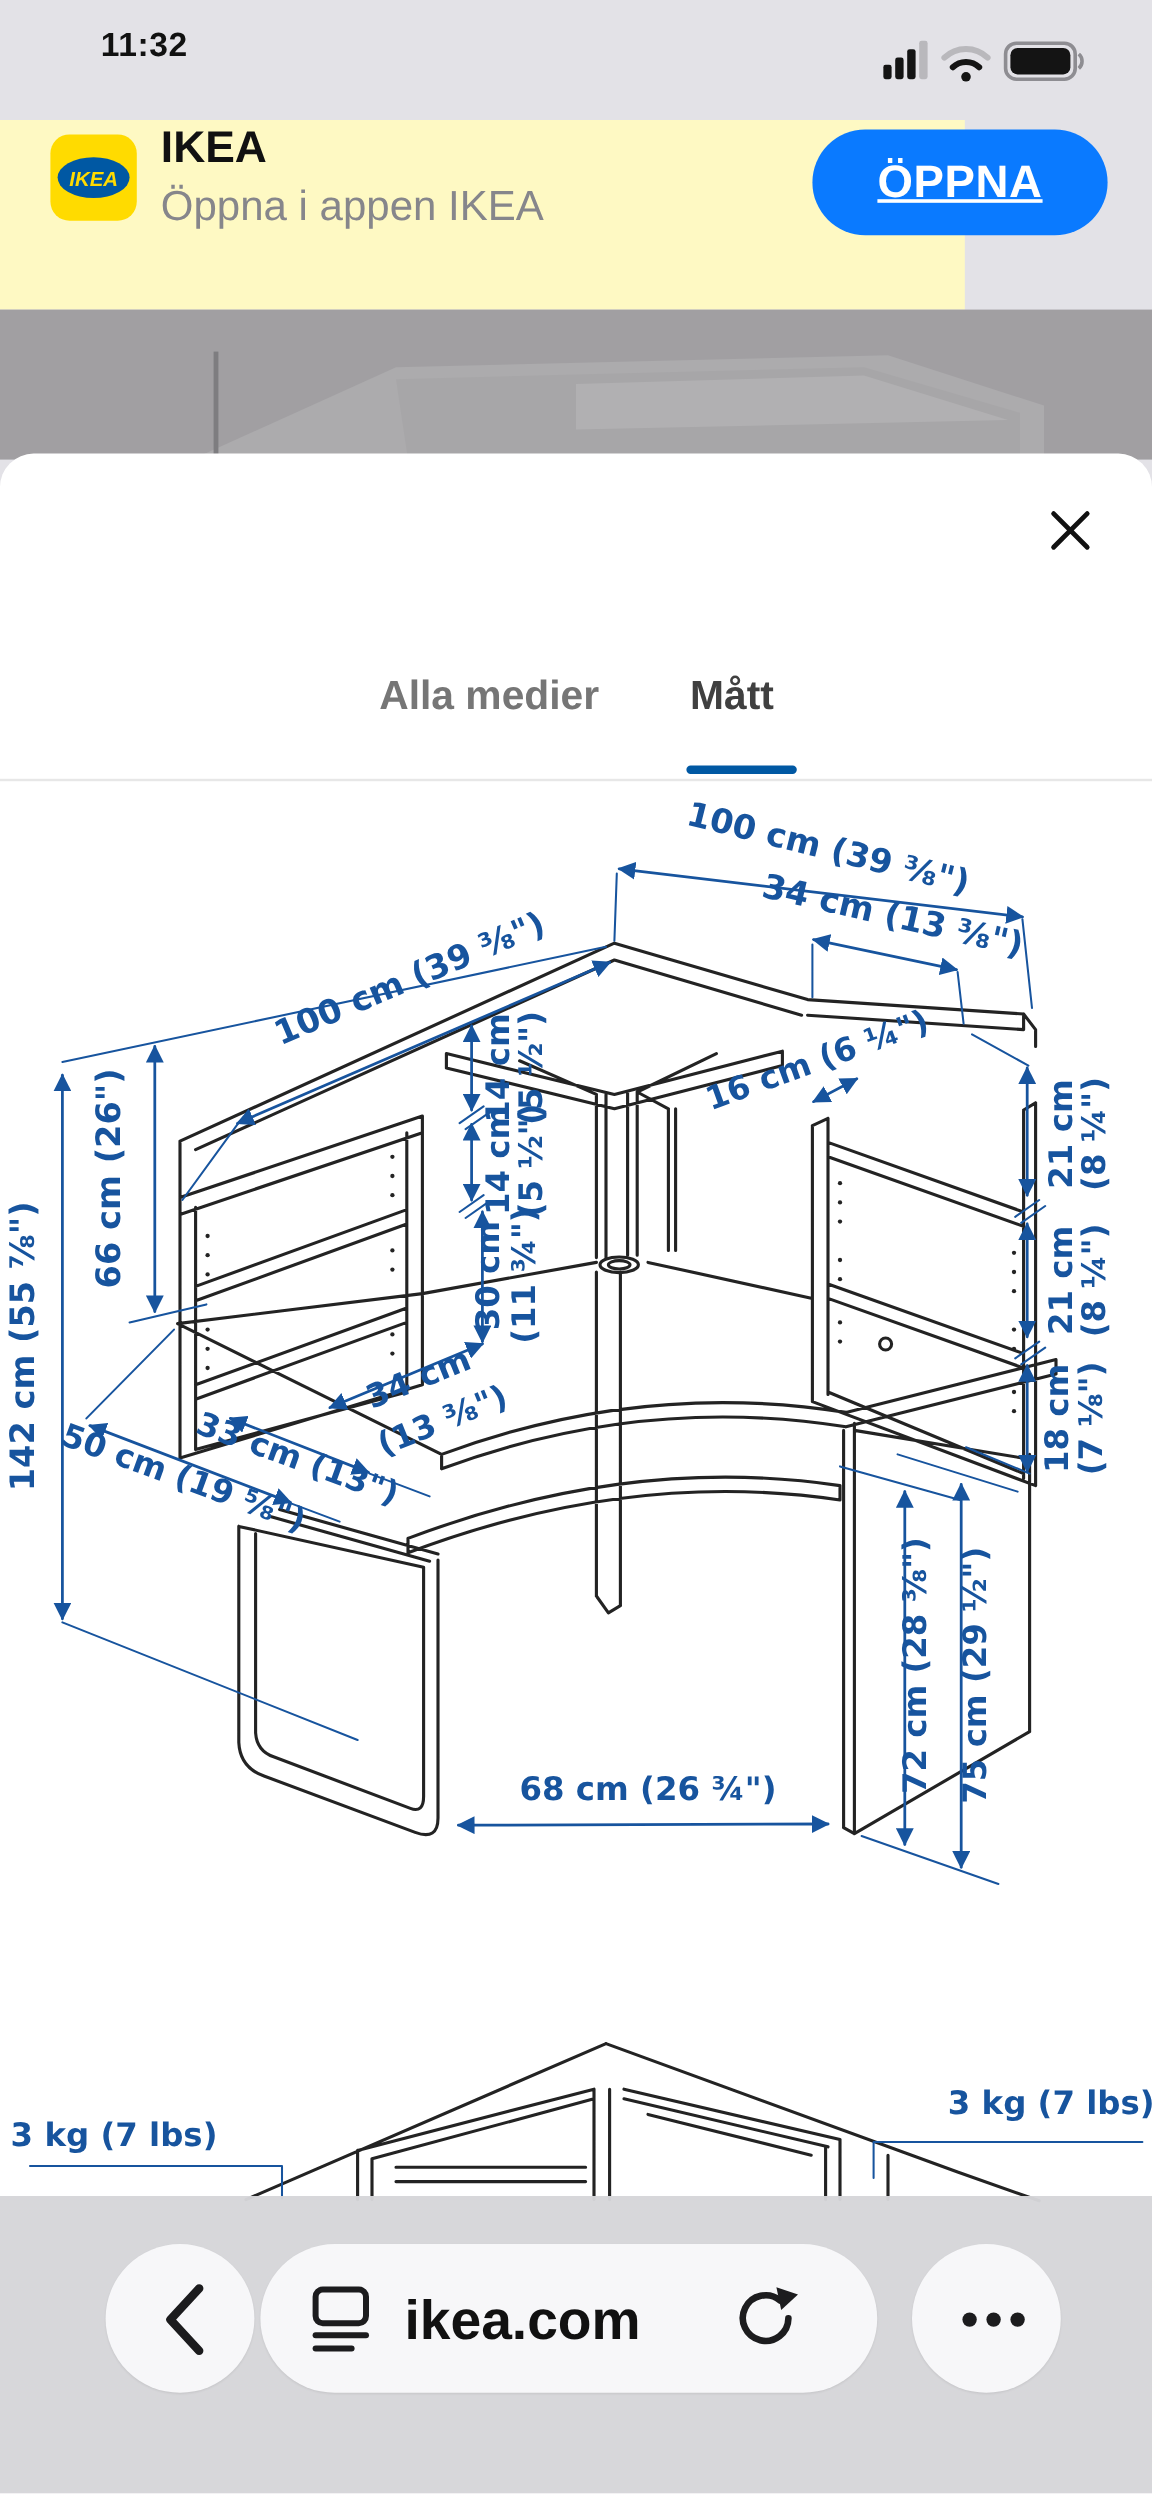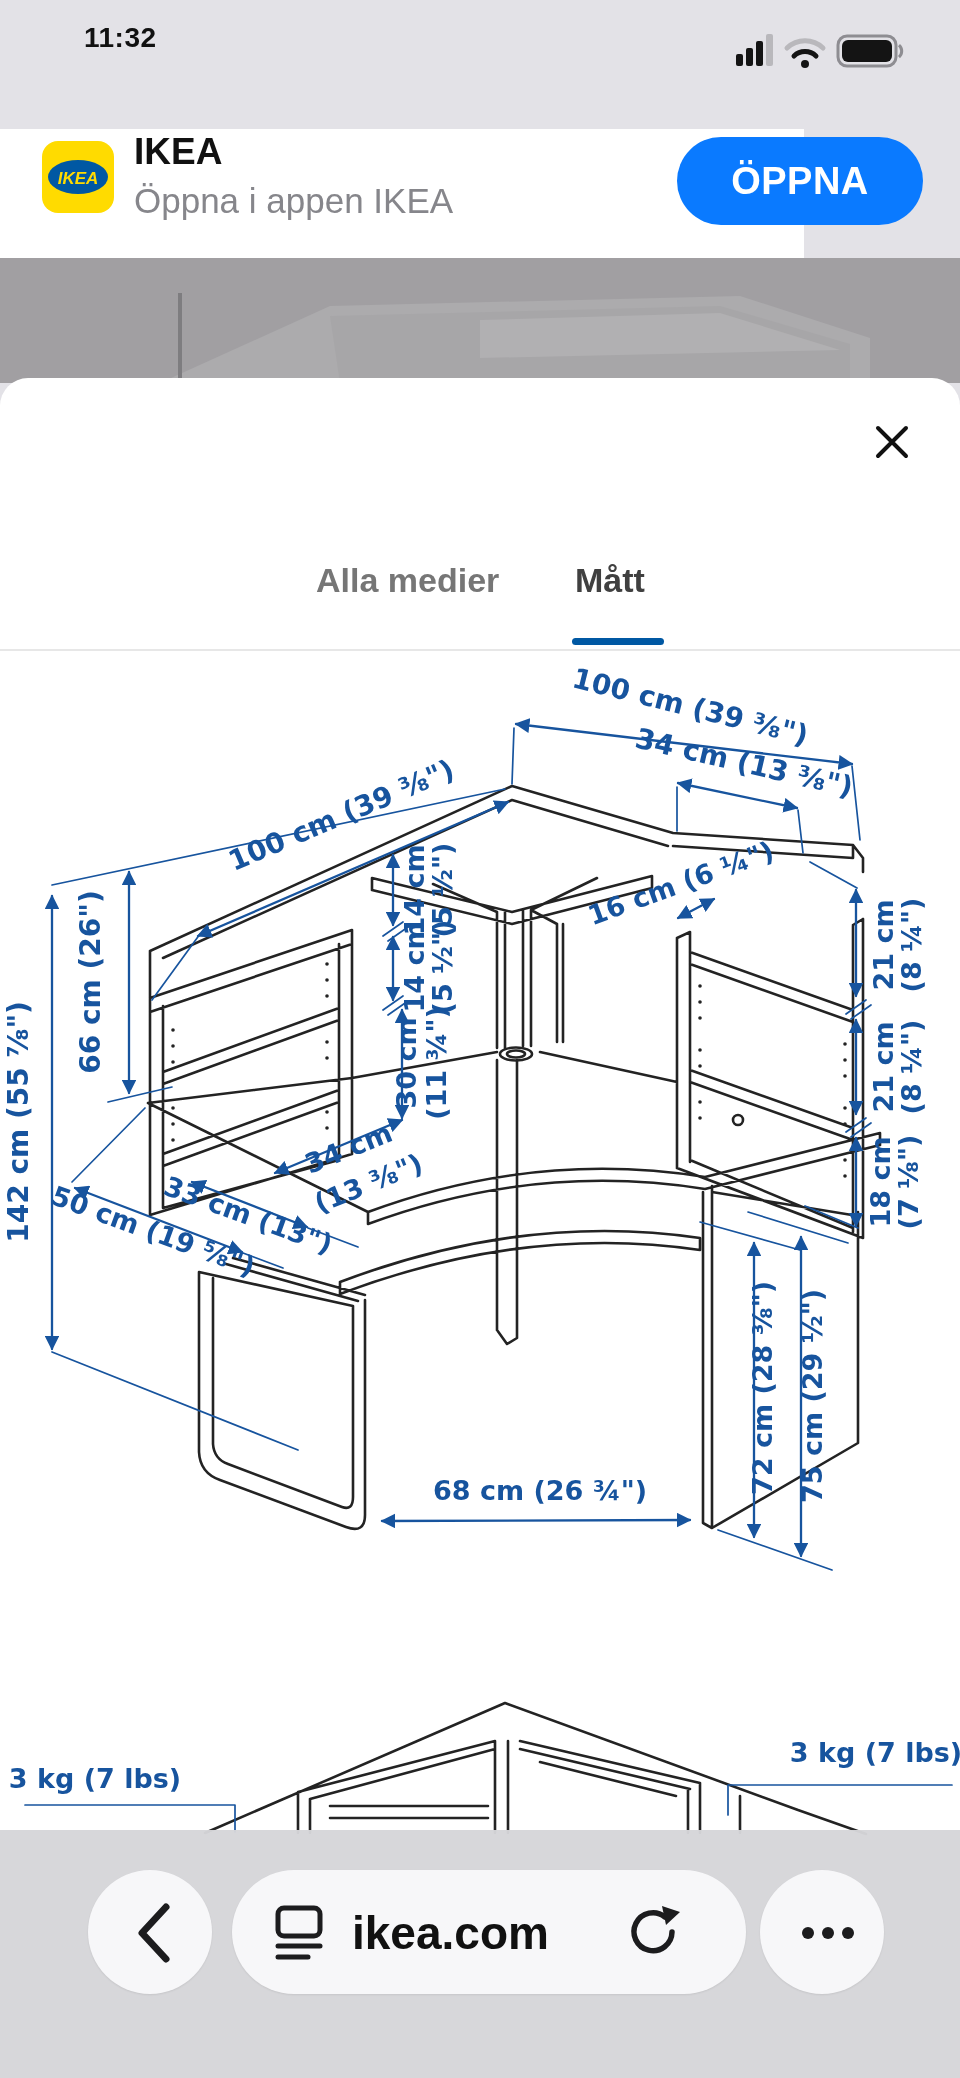--- a/index.html
+++ b/index.html
@@ -3,47 +3,47 @@
 <meta charset="utf-8">
 <style>
   html,body{margin:0;padding:0;background:#fff;}
   #screen{position:relative;width:960px;height:2078px;overflow:hidden;
     font-family:"Liberation Sans","DejaVu Sans",sans-serif;background:#E3E2E7;}
   
   .status{position:absolute;left:0;top:0;width:960px;height:100px;background:#E3E2E7;}
   .time{position:absolute;left:84px;top:22px;font-size:28px;font-weight:700;color:#111;letter-spacing:.5px;}
   .sicons{position:absolute;right:44px;top:30px;}
   
-  .banner{position:absolute;left:0;top:100px;width:804px;height:158px;background:#ffffff;margin-top:29px;}
+  .banner{position:absolute;left:0;top:100px;width:804px;height:158px;background:#fef9c3;}
   .appicon{position:absolute;left:42px;top:12px;width:72px;height:72px;border-radius:16px;background:#FFDB00;}
   .appicon svg{position:absolute;left:0;top:0;}
   .btitle{position:absolute;left:134px;top:2px;font-size:37px;font-weight:700;color:#111;}
   .bsub{position:absolute;left:134px;top:52px;font-size:35px;font-weight:400;color:#86868B;}
   .openbtn{position:absolute;left:677px;top:8px;width:246px;height:88px;border-radius:44px;
-    background:#0A7AFF;color:#fff;font-size:38px;font-weight:700;display:flex;align-items:center;justify-content:center;letter-spacing:.5px;border:none;}
+    background:#0A7AFF;color:#fff;font-size:38px;font-weight:700;display:flex;align-items:center;justify-content:center;letter-spacing:.5px;border:none;text-decoration:underline;}
   
   .photo{position:absolute;left:0;top:258px;width:960px;height:125px;background:#A19FA2;overflow:hidden;}
   
   .sheet{position:absolute;left:0;top:378px;width:960px;height:1700px;background:#fff;border-radius:28px 28px 0 0;}
   .closebtn{position:absolute;left:866px;top:38px;width:52px;height:52px;background:none;border:none;padding:0;}
   .tab{position:absolute;top:183px;font-size:34px;font-weight:700;background:none;border:none;padding:0;}
   .tab.inactive{color:#767676;}
   .tab.active{color:#404040;}
   .tab-underline{position:absolute;left:572px;top:260px;width:92px;height:7px;border-radius:4px;background:#0058A3;}
   .tab-divider{position:absolute;left:0;top:271px;width:960px;height:2px;background:#E7E7E7;}
   
   #diagram{position:absolute;left:0;top:0;width:960px;height:2078px;pointer-events:none;}
   #diagram .k{stroke:#232323;stroke-width:2.6;fill:none;stroke-linejoin:round;stroke-linecap:round;}
   #diagram .d{stroke:#17549E;stroke-width:2.3;fill:none;stroke-linecap:round;}
   #diagram .e{stroke:#17549E;stroke-width:1.7;fill:none;stroke-linecap:round;}
   #diagram text.dim{fill:#17549E;font-weight:700;font-family:"DejaVu Sans",sans-serif;}
   
   .toolbar{position:absolute;left:0;top:1830px;width:960px;height:248px;background:rgba(214,214,217,0.97);}
   .circlebtn{position:absolute;top:40px;width:124px;height:124px;border-radius:62px;background:#F7F7F9;border:none;box-shadow:0 1px 2px rgba(0,0,0,.08);}
-  .addresspill{position:absolute;left:232px;top:40px;width:514px;height:124px;border-radius:62px;background:#F7F7F9;border:none;box-shadow:0 1px 2px rgba(0,0,0,.08);}
+  .addresspill{position:absolute;left:217px;top:40px;width:514px;height:124px;border-radius:62px;background:#F7F7F9;border:none;box-shadow:0 1px 2px rgba(0,0,0,.08);}
   .urltext{position:absolute;left:120px;top:36px;font-size:46px;font-weight:600;color:#111;font-family:"Liberation Sans",sans-serif;}
 </style>
 </head>
 <body>
 
 <div id="screen">
 
   <div class="status">
     <div class="time">11:32</div>
     <svg class="sicons" width="180" height="44" viewBox="0 0 180 44">

